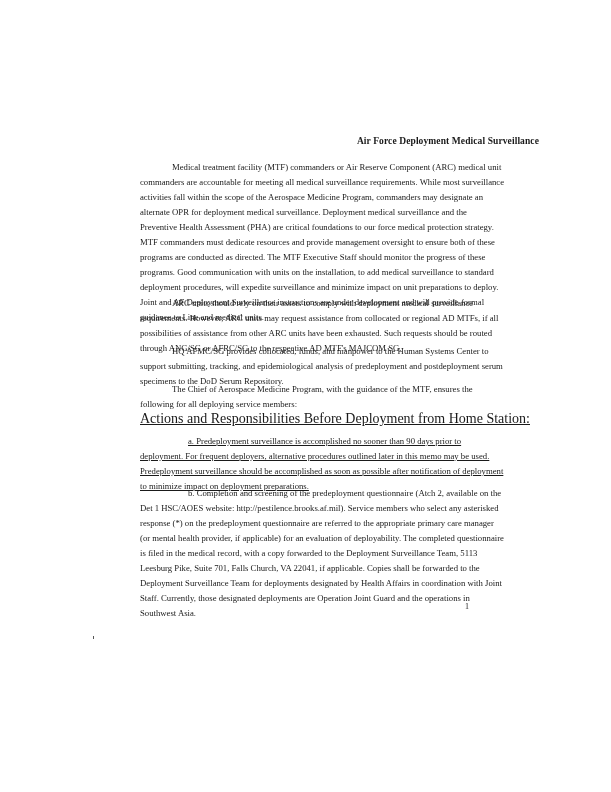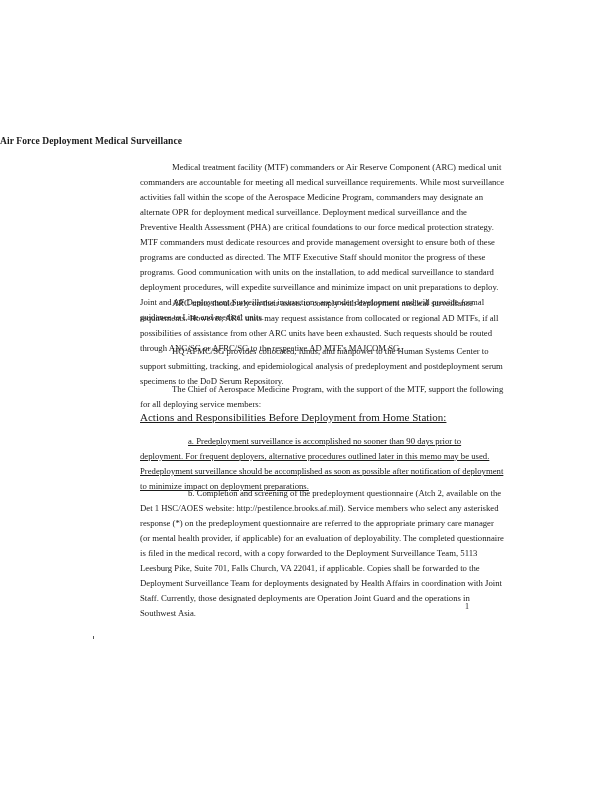--- a/index.html
+++ b/index.html
@@ -1,36 +1,36 @@
 <!DOCTYPE html>
 <html><head>
   <meta charset="utf-8">
   <style>
     html, body { margin: 0; padding: 0; background: #ffffff; }
     body { width: 611px; height: 792px; position: relative; overflow: hidden;
       font-family: "Liberation Serif", "DejaVu Serif", serif; color: #1a1a1a; }
-    .title { position: absolute; top: 136px; left: 0; width: 539px; text-align: left;
+    .title { position: absolute; top: 136px; left: 0; width: 539px; text-align: right;
       font-size: 9.5px; font-weight: bold; letter-spacing: 0.1px; }
     .para { position: absolute; left: 140px; width: 366px; font-size: 8.7px; line-height: 15px;
       text-align: left; }
     .indent { text-indent: 32px; }
     .indent2 { text-indent: 48px; }
-    .heading { position: absolute; left: 140px; top: 411px; font-size: 11px; text-decoration: underline; }
+    .heading { position: absolute; left: 140px; top: 411px; font-size: 14px; text-decoration: underline; }
     .page-num { position: absolute; left: 465px; top: 602px; font-size: 8px; }
     .speck { position: absolute; left: 93px; top: 636px; width: 1px; height: 3px; background: #555; }
   </style>
 </head>
 <body>
 
 <div class="title">Air Force Deployment Medical Surveillance</div>
 
 <p class="para indent" style="top:160px;margin:0;">Medical treatment facility (MTF) commanders or Air Reserve Component (ARC) medical unit commanders are accountable for meeting all medical surveillance requirements. While most surveillance activities fall within the scope of the Aerospace Medicine Program, commanders may designate an alternate OPR for deployment medical surveillance. Deployment medical surveillance and the Preventive Health Assessment (PHA) are critical foundations to our force medical protection strategy. MTF commanders must dedicate resources and provide management oversight to ensure both of these programs are conducted as directed. The MTF Executive Staff should monitor the progress of these programs. Good communication with units on the installation, to add medical surveillance to standard deployment procedures, will expedite surveillance and minimize impact on unit preparations to deploy. Joint and AF Deployment Surveillance instructions are under development and will provide formal guidance to Line and medical units.</p>
 <p class="para indent" style="top:296px;margin:0;">ARC units should rely on their assets to comply with deployment medical surveillance requirements. However, ARC units may request assistance from collocated or regional AD MTFs, if all possibilities of assistance from other ARC units have been exhausted. Such requests should be routed through ANG/SG or AFRC/SG to the respective AD MTF's MAJCOM SG.</p>
 <p class="para indent" style="top:344px;margin:0;">HQ AFMC/SG provides collocated, funds, and manpower to the Human Systems Center to support submitting, tracking, and epidemiological analysis of predeployment and postdeployment serum specimens to the DoD Serum Repository.</p>
-<p class="para indent" style="top:382px;margin:0;">The Chief of Aerospace Medicine Program, with the support of the MTF, support the following for all deploying service members:</p>
+<p class="para indent" style="top:382px;margin:0;">The Chief of Aerospace Medicine Program, with the guidance of the MTF, ensures the following for all deploying service members:</p>
 
 <div class="heading">Actions and Responsibilities Before Deployment from Home Station:</div>
 
 <p class="para indent2" style="top:434px;margin:0;text-decoration:underline;">a. Predeployment surveillance is accomplished no sooner than 90 days prior to deployment. For frequent deployers, alternative procedures outlined later in this memo may be used. Predeployment surveillance should be accomplished as soon as possible after notification of deployment to minimize impact on deployment preparations.</p>
 <p class="para indent2" style="top:486px;margin:0;">b. Completion and screening of the predeployment questionnaire (Atch 2, available on the Det 1 HSC/AOES website: http://pestilence.brooks.af.mil). Service members who select any asterisked response (*) on the predeployment questionnaire are referred to the appropriate primary care manager (or mental health provider, if applicable) for an evaluation of deployability. The completed questionnaire is filed in the medical record, with a copy forwarded to the Deployment Surveillance Team, 5113 Leesburg Pike, Suite 701, Falls Church, VA 22041, if applicable. Copies shall be forwarded to the Deployment Surveillance Team for deployments designated by Health Affairs in coordination with Joint Staff. Currently, those designated deployments are Operation Joint Guard and the operations in Southwest Asia.</p>
 
 <div class="page-num">1</div>
 <div class="speck"></div>
 
 </body></html>

